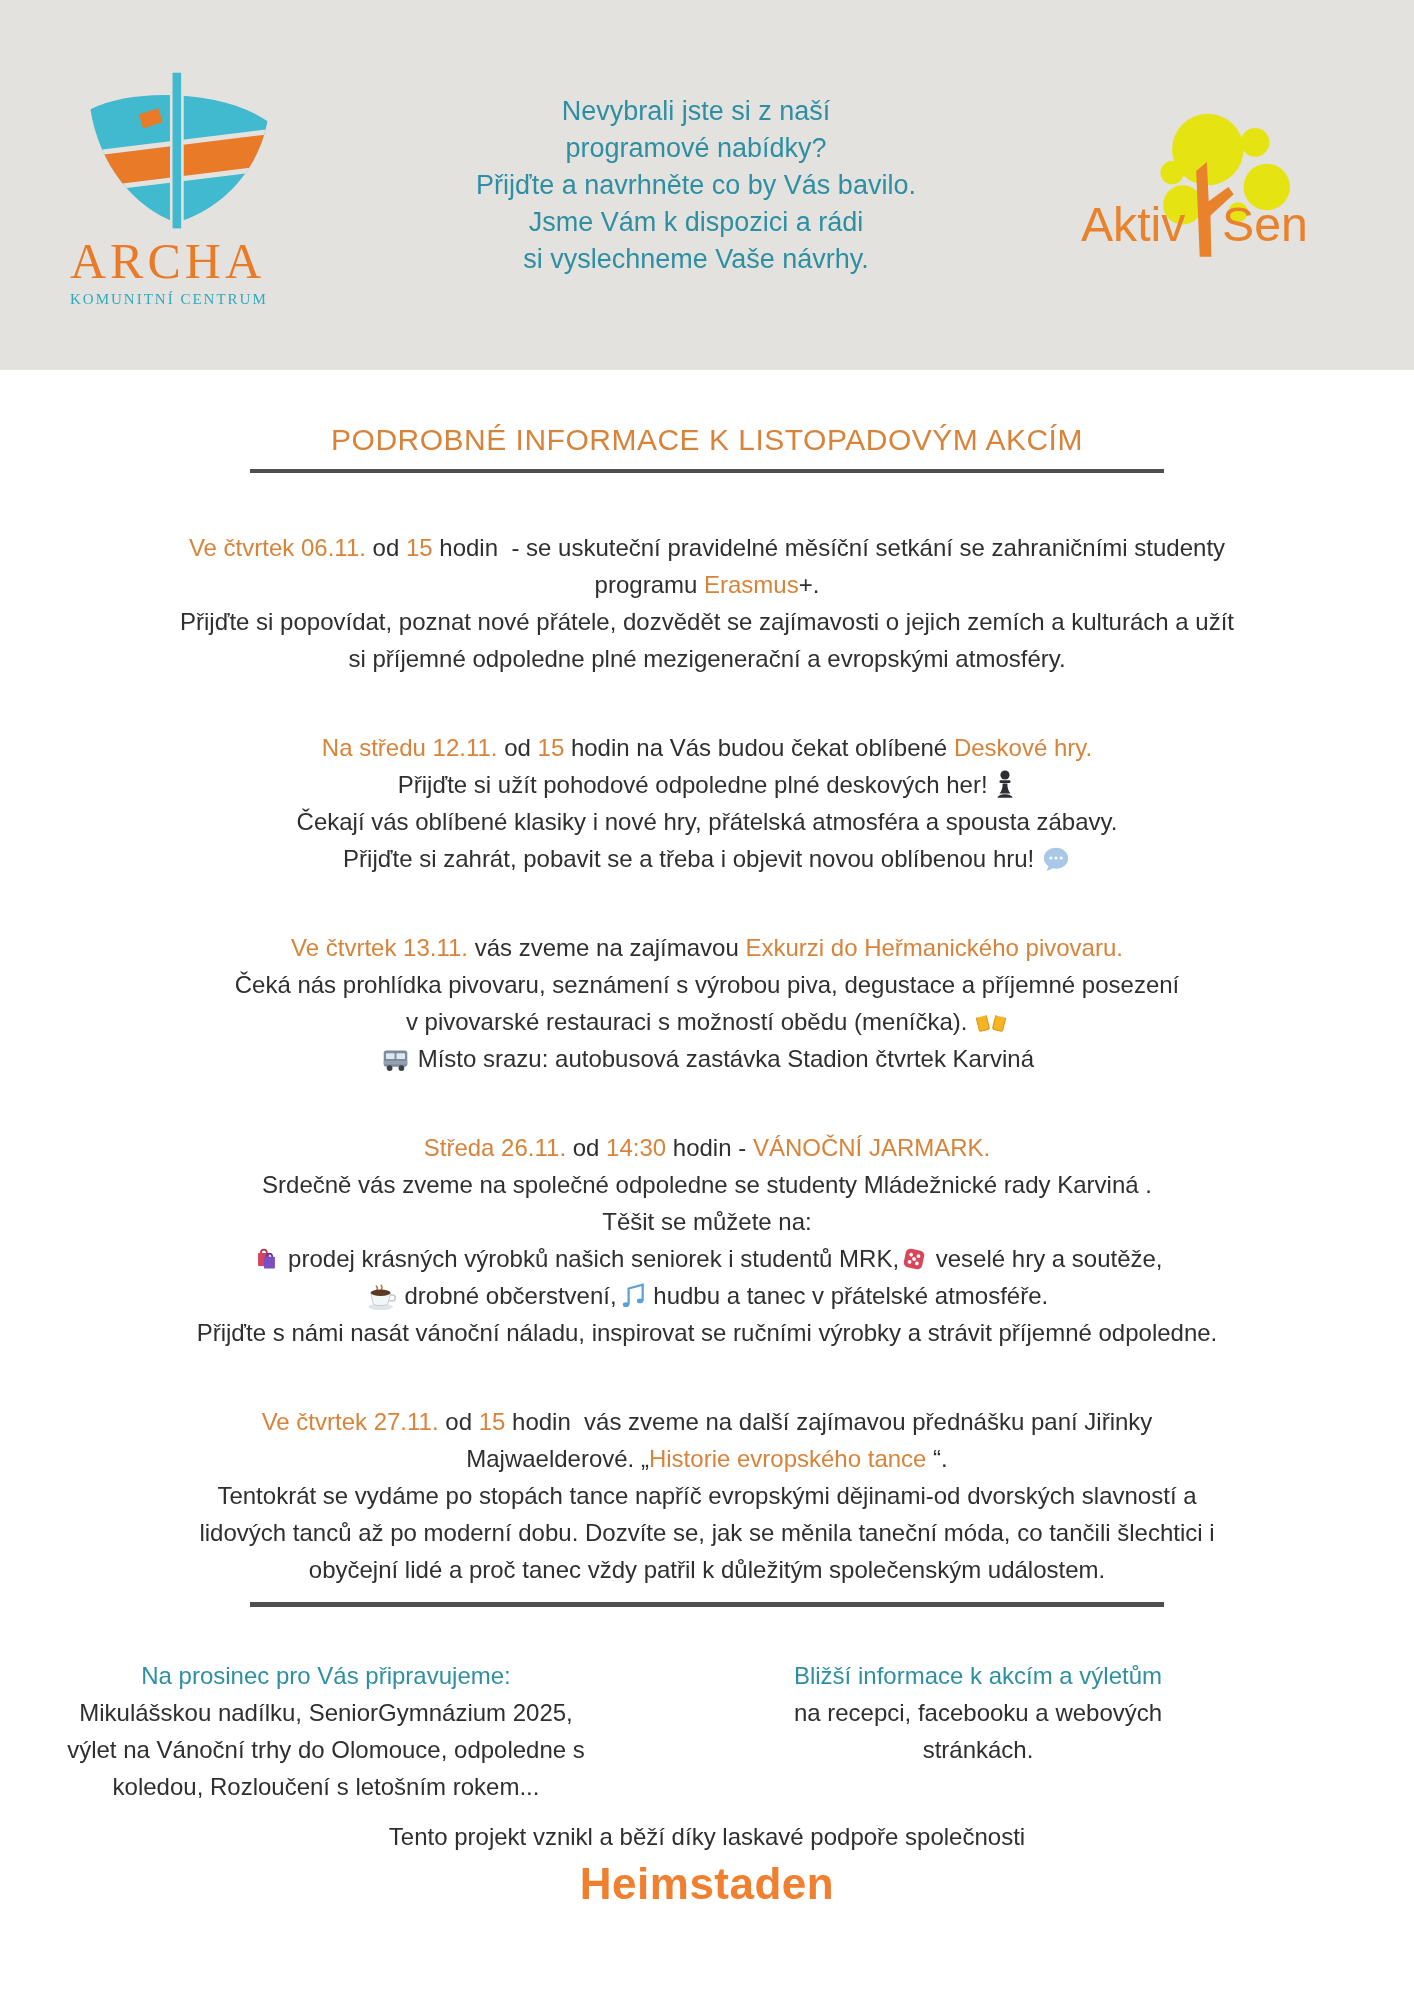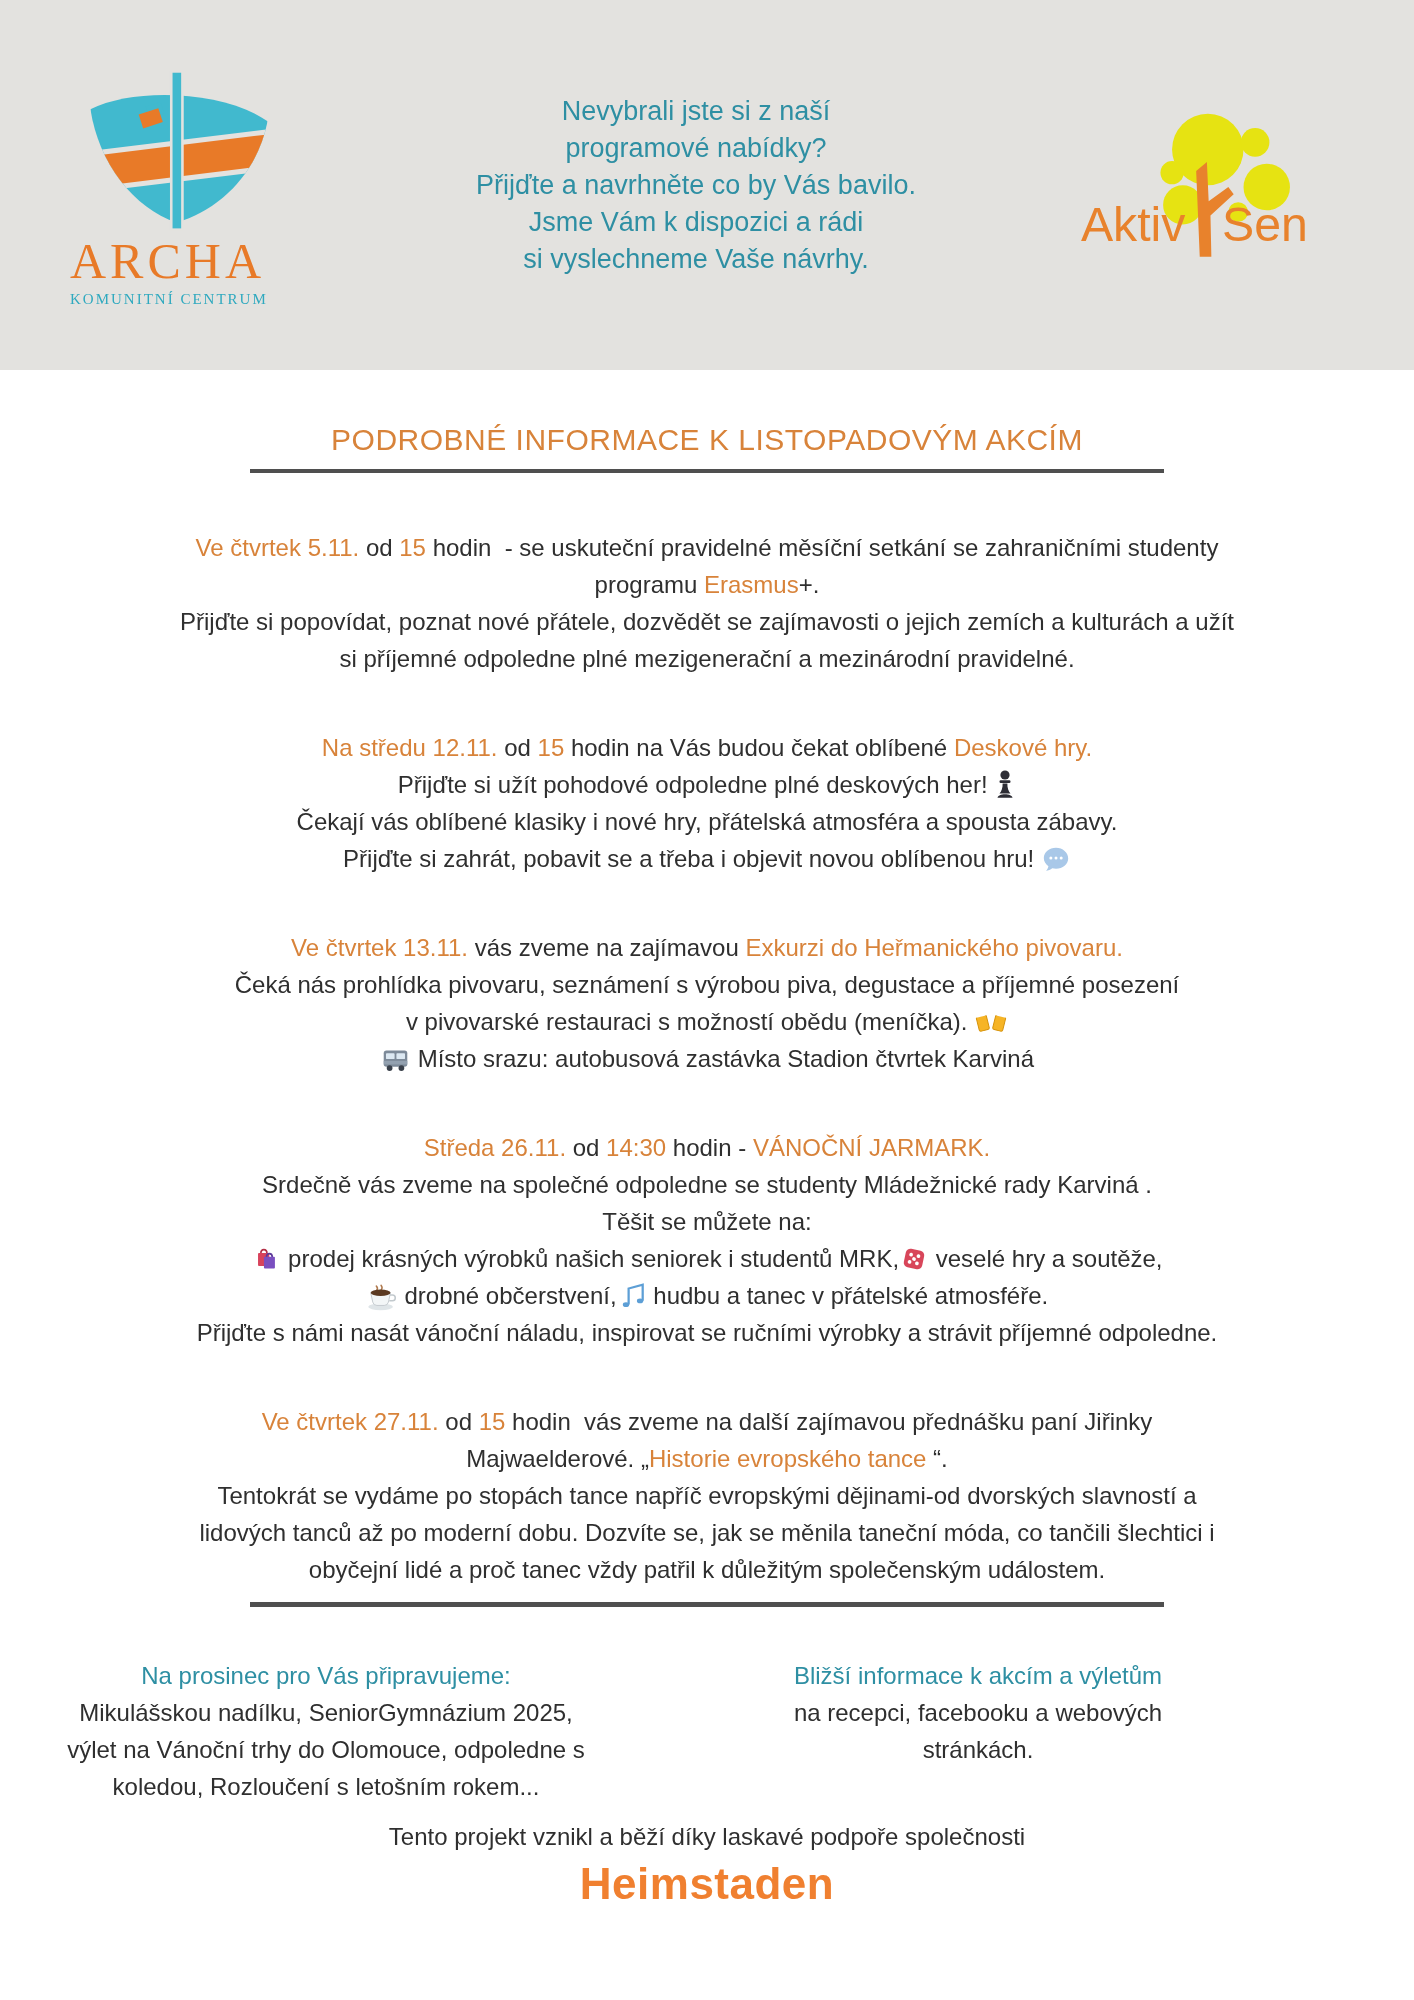--- a/index.html
+++ b/index.html
@@ -95,24 +95,24 @@
 
   </header>
 
   <main>
 
     <h1 class="title">PODROBNÉ INFORMACE K LISTOPADOVÝM AKCÍM</h1>
     <div class="rule"></div>
 
     <div class="events">
         <div class="event">
-          <div class="event-line"><span class="accent">Ve čtvrtek 5.11.</span><span class="body-text"> od </span><span class="accent">15</span><span class="body-text"> hodin  - se uskuteční pravidelné měsíční setkání se zahraničními studenty</span></div>
+          <div class="event-line"><span class="accent">Ve čtvrtek 06.11.</span><span class="body-text"> od </span><span class="accent">15</span><span class="body-text"> hodin  - se uskuteční pravidelné měsíční setkání se zahraničními studenty</span></div>
           <div class="event-line"><span class="body-text">programu </span><span class="accent">Erasmus</span><span class="body-text">+.</span></div>
           <div class="event-line"><span class="body-text">Přijďte si popovídat, poznat nové přátele, dozvědět se zajímavosti o jejich zemích a kulturách a užít</span></div>
-          <div class="event-line"><span class="body-text">si příjemné odpoledne plné mezigenerační a mezinárodní pravidelné.</span></div>
+          <div class="event-line"><span class="body-text">si příjemné odpoledne plné mezigenerační a evropskými atmosféry.</span></div>
         </div>
         <div class="event">
           <div class="event-line"><span class="accent">Na středu 12.11.</span><span class="body-text"> od </span><span class="accent">15</span><span class="body-text"> hodin na Vás budou čekat oblíbené </span><span class="accent">Deskové hry.</span></div>
           <div class="event-line"><span class="body-text">Přijďte si užít pohodové odpoledne plné deskových her! </span><span class="emoji"><svg width="22" height="32" viewBox="0 0 22 30">
                 <g fill="#2d2d35">
                   <circle cx="11" cy="6" r="4.6"></circle>
                   <rect x="5.5" y="11.3" width="11" height="2.6" rx="1.2"></rect>
                   <path d="M8.6 14.5c.3 4-1.2 8-3.1 10h11c-1.9-2-3.4-6-3.1-10z"></path>
                   <path d="M3.5 28.8c.4-2.4 3.4-3.6 7.5-3.6s7.1 1.2 7.5 3.6z"></path>
                 </g>

